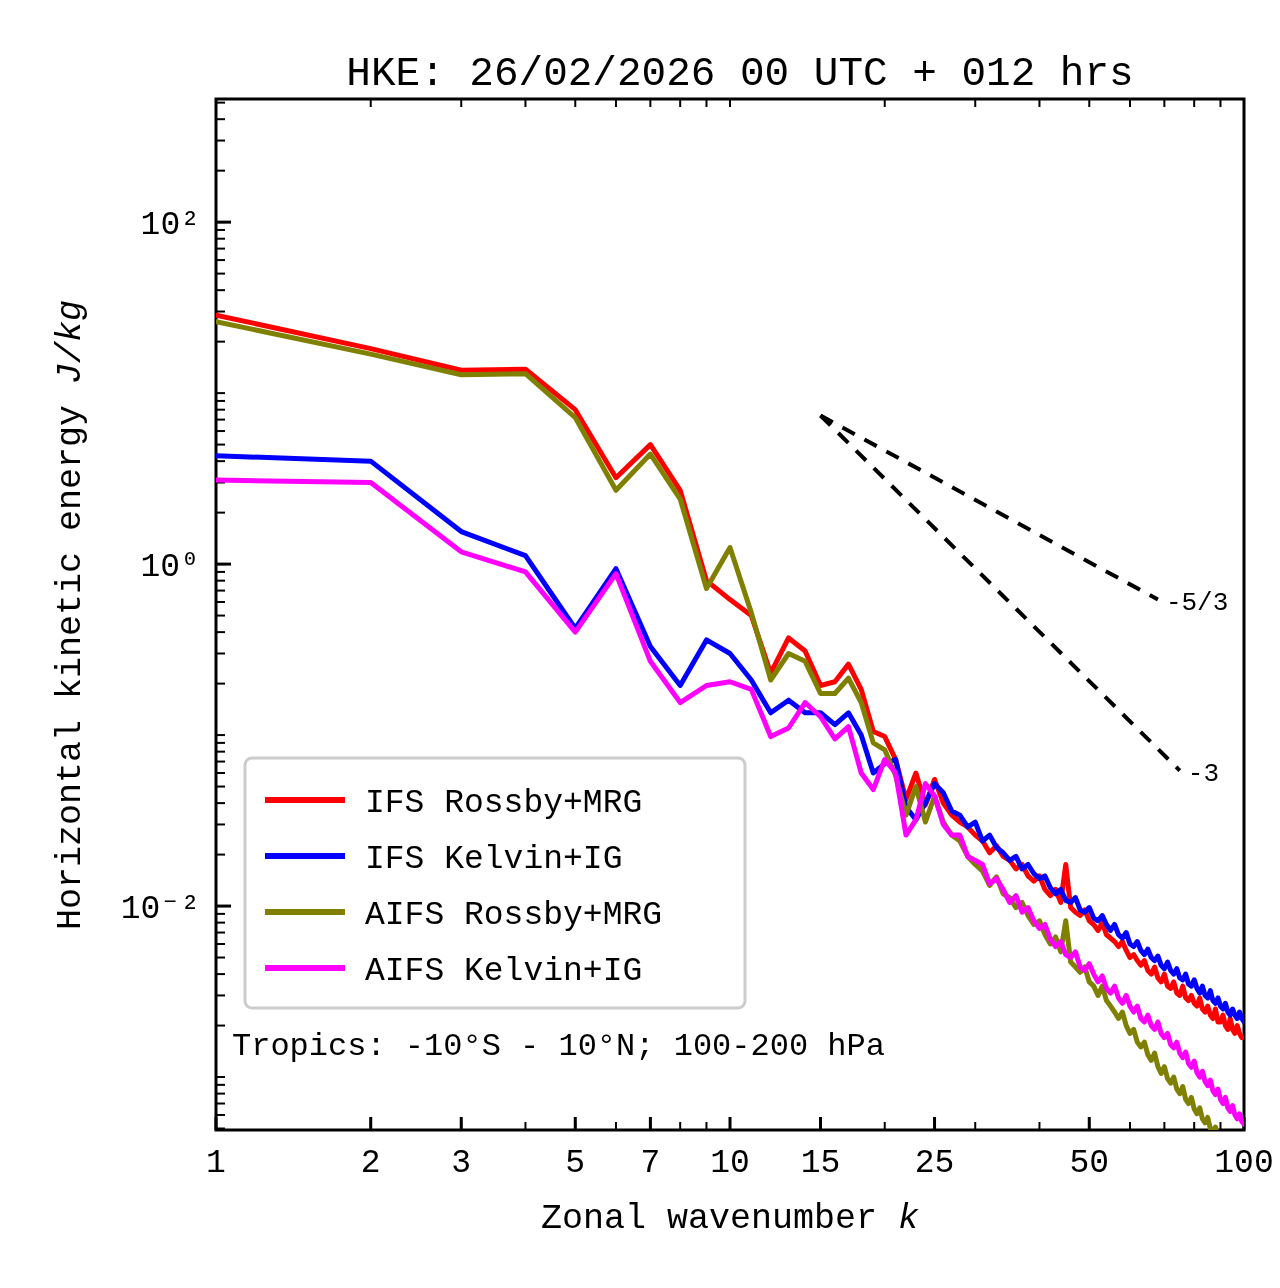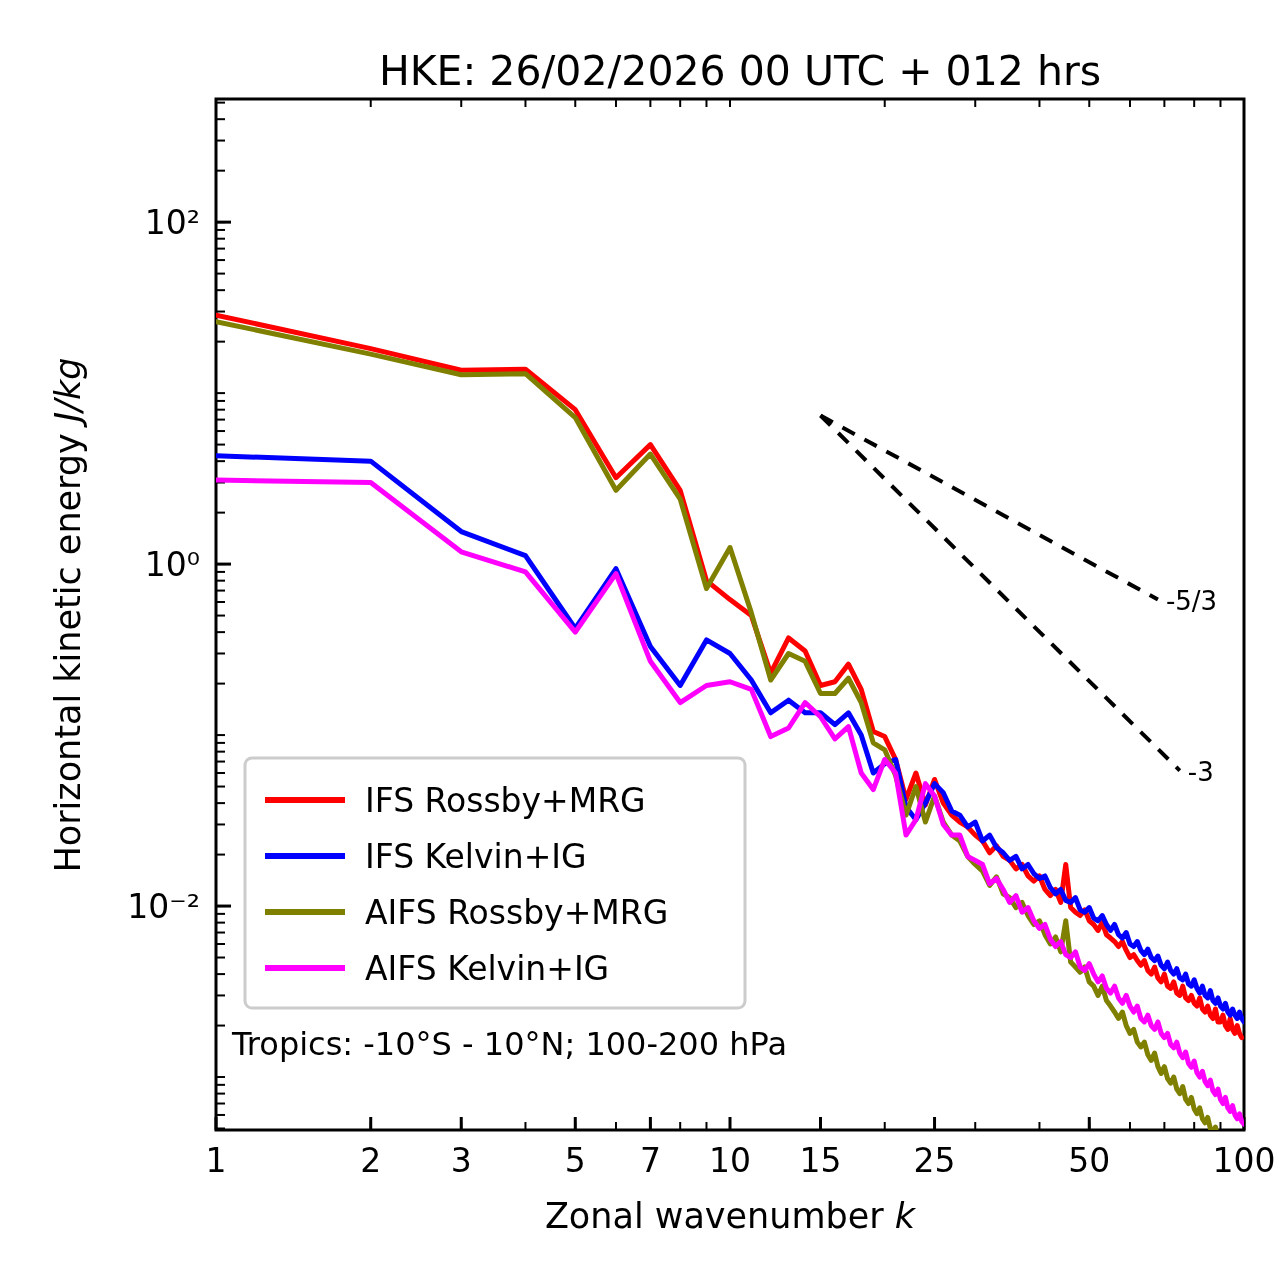--- a/index.html
+++ b/index.html
@@ -1,18 +1,18 @@
 <!DOCTYPE html>
 <html><head>
 <meta charset="utf-8">
 <style>
   html,body{margin:0;padding:0;background:#ffffff;}
   body{width:1280px;height:1288px;overflow:hidden;
        font-family:"DejaVu Sans","Liberation Sans",sans-serif;color:#000;}
-  #stage{position:relative;width:1052px;height:1288px;}
+  #stage{position:relative;width:1052px;height:1288px;font-family:Liberation Mono, monospace;}
   svg{display:block;}
   .ttl{font-size:41px;}
   .axttl{font-size:35px;}
   .tick{font-size:33px;}
   .ital{font-style:italic;}
   .legtxt{font-size:33px;}
   .anntxt{font-size:32px;}
   .slopelbl{font-size:26px;}
 </style>
 </head>

